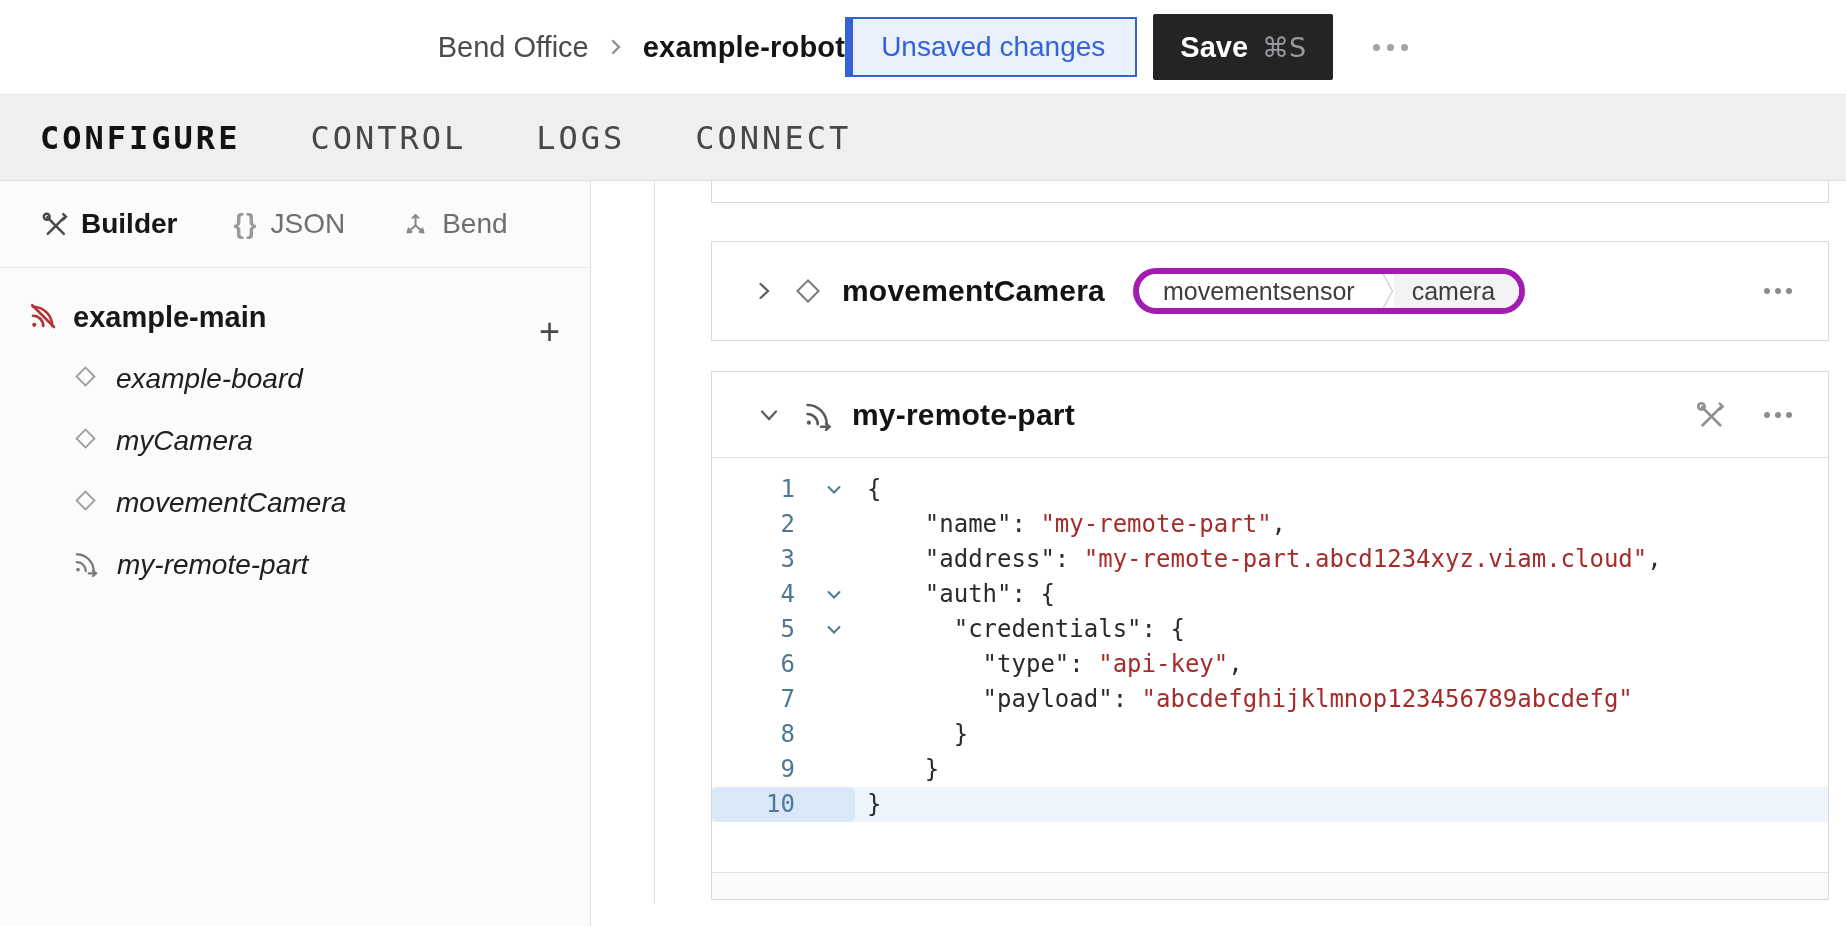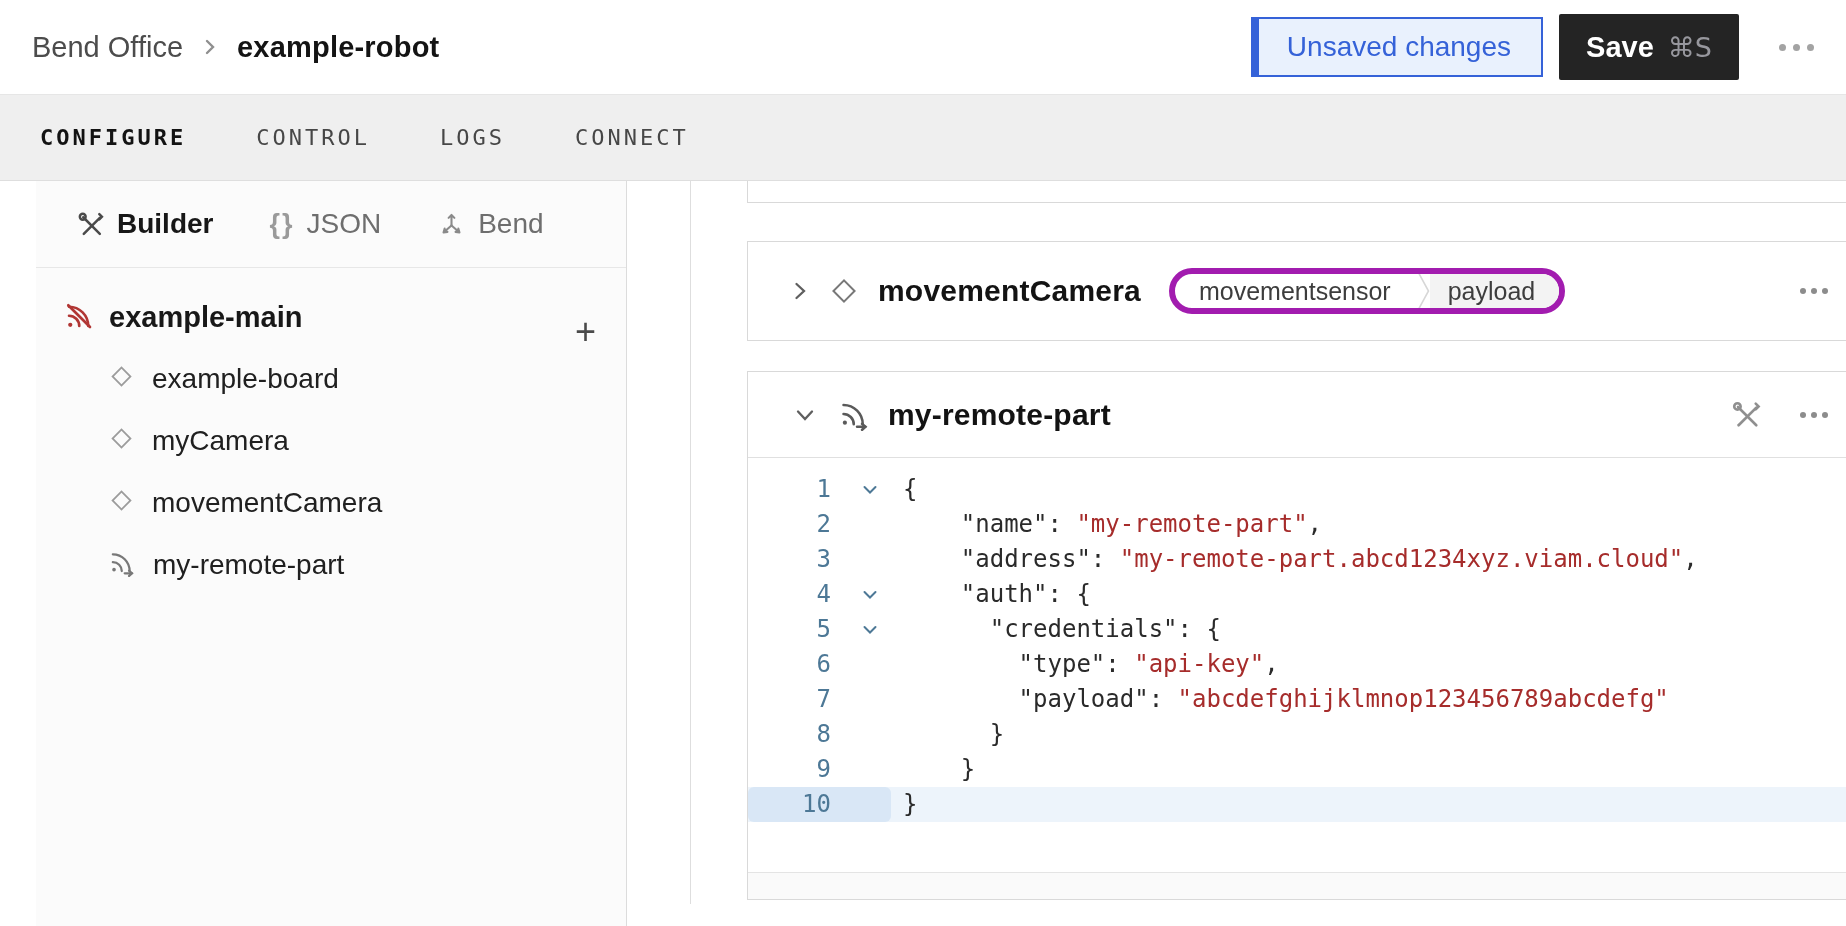--- a/index.html
+++ b/index.html
@@ -5,21 +5,21 @@
   * { margin:0; padding:0; box-sizing:border-box; }
   html,body { background:#fff; }
   .app {
     position:relative; width:1846px; height:926px; overflow:hidden;
     font-family:"Liberation Sans", sans-serif; color:#161616; background:#fff;
   }
 
   
   .topbar {
     height:95px; background:#fff; border-bottom:1px solid #e6e6e6;
-    display:flex; align-items:center; justify-content:space-between; padding:0 32px;
+    display:flex; align-items:center; justify-content:center; padding:0 40px;
   }
   .topbar-left { display:flex; align-items:center; }
   .breadcrumb { display:flex; align-items:center; font-size:29px; }
   .crumb-org { color:#4c4c4c; }
   .crumb-sep { margin:0 20px; display:flex; align-items:center; color:#8a8a8a; }
   .crumb-robot { font-weight:bold; color:#141414; letter-spacing:.2px; }
   .status-badge {
     margin-left:54px; height:58px; display:flex; align-items:center; gap:13px;
     padding:0 22px; border:2px solid var(--red-border); background:var(--red-bg);
     color:var(--offline-red); border-radius:10px; font-size:28px; font-weight:500;
@@ -44,46 +44,46 @@
   .topbar-right .dots { margin-left:40px; }
   .card-dots i { width:6px; height:6px; background:#8c8c8c; }
   .card-dots { gap:5px; }
 
   
   .tabbar {
     height:86px; background:#efefef; border-bottom:1px solid #dedede;
     display:flex; align-items:center; padding-left:40px; gap:70px;
   }
   .tab {
-    font-family:"DejaVu Sans Mono", monospace; font-size:22px; letter-spacing:3px;
+    font-family:"DejaVu Sans Mono", monospace; font-size:32px; letter-spacing:3px;
     color:#474747; cursor:pointer;
   }
   .tab.active { font-weight:bold; color:#131313; }
 
   
-  .content { display:flex; height:745px;margin-left:36px; }
+  .content { display:flex; height:745px; }
   .sidebar { width:591px; background:#fbfbfb; border-right:1px solid #dcdcdc; }
   .mode-row { height:87px; border-bottom:1px solid #e7e7e7; display:flex; align-items:center; padding-left:40px; }
   .mode { display:flex; align-items:center; gap:12px; cursor:pointer; font-size:28px; color:#6e6e6e; }
   .mode + .mode { margin-left:56px; }
   .mode.active { color:#171717; font-weight:bold; }
   .mode .micon { display:flex; align-items:center; color:#8a8a8a; }
   .mode.active .micon { color:#4a4a4a; }
   .braces-glyph { font-size:27px; font-weight:bold; color:#9a9a9a; letter-spacing:2px; }
 
   .tree { padding-top:33px; }
   .tree-row { height:62px; display:flex; cursor:pointer; }
   .tree-root-row { padding:0 30px 0 28px; }
   .tree-root-row .ticon { color:var(--offline-red); display:flex; }
   .tree-root-label { margin-left:15px; font-size:29px; font-weight:bold; color:#181818; flex:1; }
   .add-btn { font-size:36px; font-weight:300; color:#4a4a4a; line-height:1; cursor:pointer; background:none; border:none; font-family:inherit; }
   .tree-child { padding-left:72px; }
   .tree-child .ticon { color:#9c9c9c; display:flex; }
   .tree-child .ticon.remote { color:#787878; }
-  .tree-child-label { margin-left:17px; font-size:28px; color:#202020; }
+  .tree-child-label { margin-left:17px; font-size:28px; color:#202020;font-style:italic; }
 
   .main { flex:1; position:relative; background:#fff; }
   .vline { position:absolute; left:63px; top:0; width:1px; height:723px; background:#dedede; }
   .canvas { position:absolute; left:120px; top:0; width:1118px; }
 
   .card { background:#fff; border:1px solid #d9d9d9; }
   .card.partial { height:22px; border-top:none; margin-bottom:38px; }
 
   .card-header { display:flex; align-items:center; padding:0 36px 0 44px; }
   .mc-card { height:100px; margin-bottom:30px; }
@@ -259,21 +259,21 @@
                 </svg>
             </span>
             <span class="card-title">movementCamera</span>
             <span class="tag-pill" id="tagPill">
                 <span class="tag-seg">movementsensor</span>
                 <span class="tag-div">
                   <svg width="15" height="46" viewBox="0 0 15 46" fill="none" stroke="#d7d7d7" stroke-width="1.6">
                     <path d="M1.5 1 L13.5 23 L1.5 45"></path>
                   </svg>
                 </span>
-                <span class="tag-seg second">payload</span>
+                <span class="tag-seg second">camera</span>
               </span>
             <span class="hspacer"></span>
             <div class="dots card-dots">
                 <i></i>
                 <i></i>
                 <i></i>
               </div>
           </div>
         </section>
 

